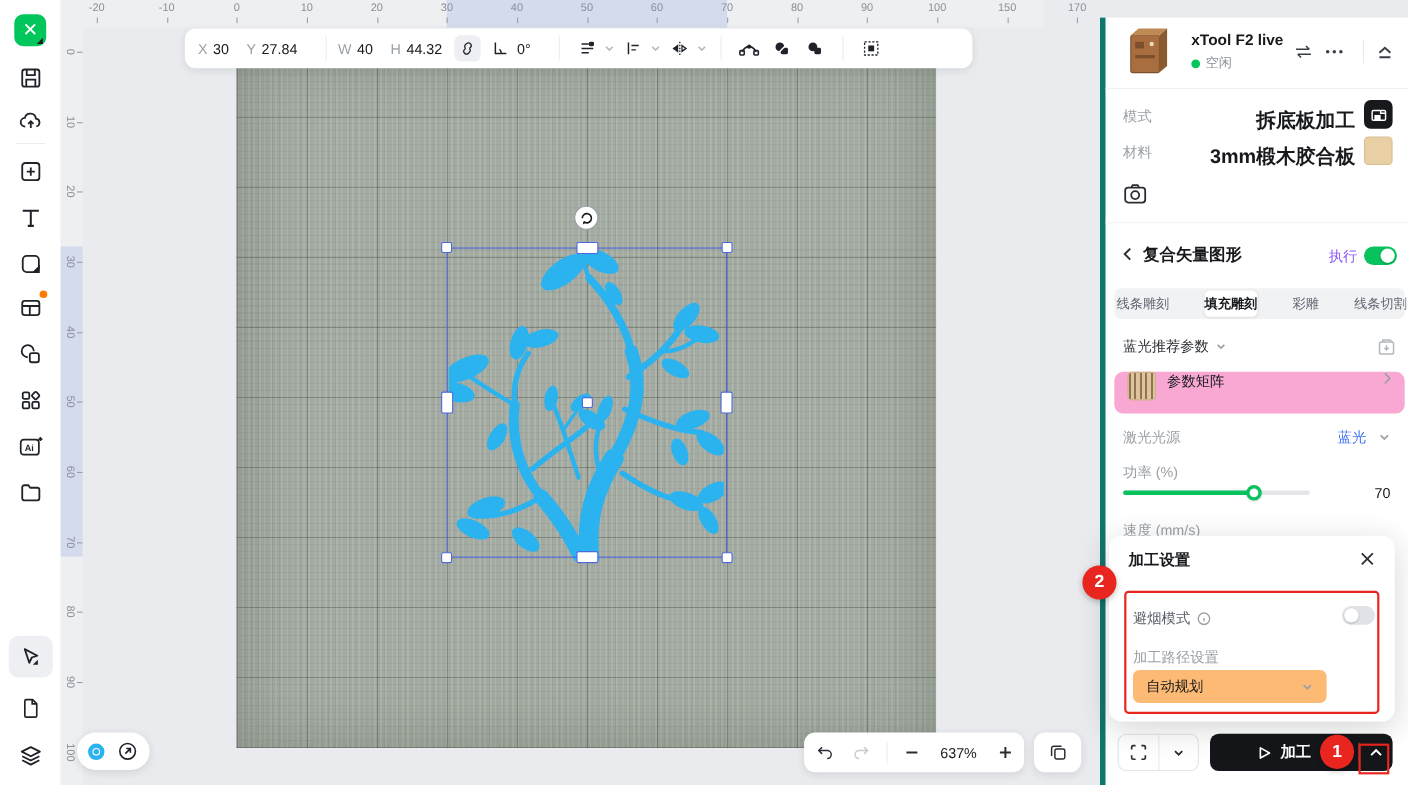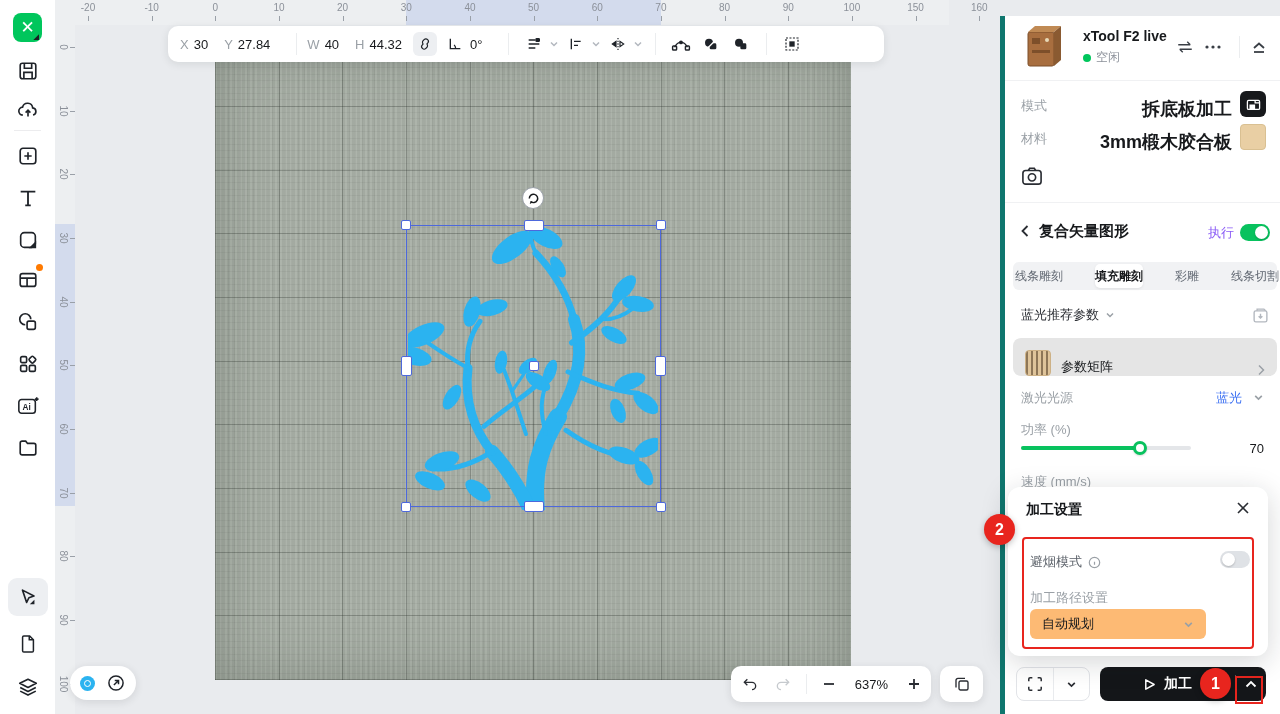--- a/index.html
+++ b/index.html
@@ -93,21 +93,21 @@
   .toggle{position:absolute;width:30px;height:17px;border-radius:9px;cursor:pointer;}
   .toggle .knob{position:absolute;top:2px;width:13px;height:13px;border-radius:50%;background:#fff;box-shadow:0 1px 2px rgba(0,0,0,.2);}
   .toggle.on{background:var(--toggle_green);}
   .toggle.on .knob{right:2px;}
   .toggle.off{background:#dfe2e6;}
   .toggle.off .knob{left:2px;}
   .tabs{position:absolute;left:8px;top:246px;width:264px;height:28px;background:#f1f2f4;border-radius:6px;display:flex;align-items:center;padding:2px;gap:32px;}
   .tab{flex:1;height:24px;display:flex;align-items:center;justify-content:center;font-size:12px;color:#5f6670;border-radius:5px;cursor:pointer;white-space:nowrap;}
   .tab.sel{background:#fff;color:#17191c;font-weight:bold;box-shadow:0 1px 3px rgba(0,0,0,.08);}
   .rec-row{position:absolute;left:16px;top:290px;width:248px;display:flex;align-items:center;font-size:13px;color:#2a2d33;}
-  .matrix-row{position:absolute;left:8px;top:322px;width:264px;height:38px;background:#e5e5e5;border-radius:8px;display:flex;align-items:flex-end;padding:0 12px;gap:10px;cursor:pointer;}
+  .matrix-row{position:absolute;left:8px;top:322px;width:264px;height:38px;background:#f9a8d4;border-radius:8px;display:flex;align-items:flex-start;padding:0 12px;gap:10px;cursor:pointer;}
   .matrix-thumb{width:26px;height:26px;border-radius:4px;background:#dfc49a;
     background-image:repeating-linear-gradient(90deg,rgba(60,40,20,.5) 0 2px,transparent 2px 5px);border:1px solid #cdb186;}
   .matrix-lab{flex:1;font-size:13px;color:#17191c;}
   .p-lab{position:absolute;left:16px;font-size:13px;color:#9aa0a6;}
   .p-val{position:absolute;right:16px;font-size:13px;color:#17191c;}
   .laser-val{position:absolute;right:38px;top:373px;font-size:13px;color:var(--laser_blue);}
   .slider{position:absolute;left:16px;width:170px;height:4px;border-radius:2px;background:#e4e6e9;}
   .slider .fill{position:absolute;left:0;top:0;height:4px;border-radius:2px;background:var(--toggle_green);}
   .slider .thumb{position:absolute;top:-5px;width:14px;height:14px;margin-left:-7px;border-radius:50%;background:#fff;border:3px solid var(--toggle_green);box-sizing:border-box;box-shadow:0 1px 2px rgba(0,0,0,.15);}
 
@@ -163,21 +163,21 @@
       <div class="rt-lab" style="left: 605.92px;">70</div>
       <div class="rt-tick" style="left: 605.92px;"></div>
       <div class="rt-lab" style="left: 669.58px;">80</div>
       <div class="rt-tick" style="left: 669.58px;"></div>
       <div class="rt-lab" style="left: 733.24px;">90</div>
       <div class="rt-tick" style="left: 733.24px;"></div>
       <div class="rt-lab" style="left: 796.9px;">100</div>
       <div class="rt-tick" style="left: 796.9px;"></div>
       <div class="rt-lab" style="left: 860.56px;">150</div>
       <div class="rt-tick" style="left: 860.56px;"></div>
-      <div class="rt-lab" style="left: 924.22px;">160</div>
+      <div class="rt-lab" style="left: 924.22px;">170</div>
       <div class="rt-tick" style="left: 924.22px;"></div>
     </div>
   <div class="abs ruler-left">
     <div class="ruler-hl" style="top: 199.229px; height: 282.141px;"></div>
   <div class="rl-lab" style="top: 22px;">0</div>
       <div class="rl-tick" style="top: 22px;"></div>
       <div class="rl-lab" style="top: 85.66px;">10</div>
       <div class="rl-tick" style="top: 85.66px;"></div>
       <div class="rl-lab" style="top: 149.32px;">20</div>
       <div class="rl-tick" style="top: 149.32px;"></div>

